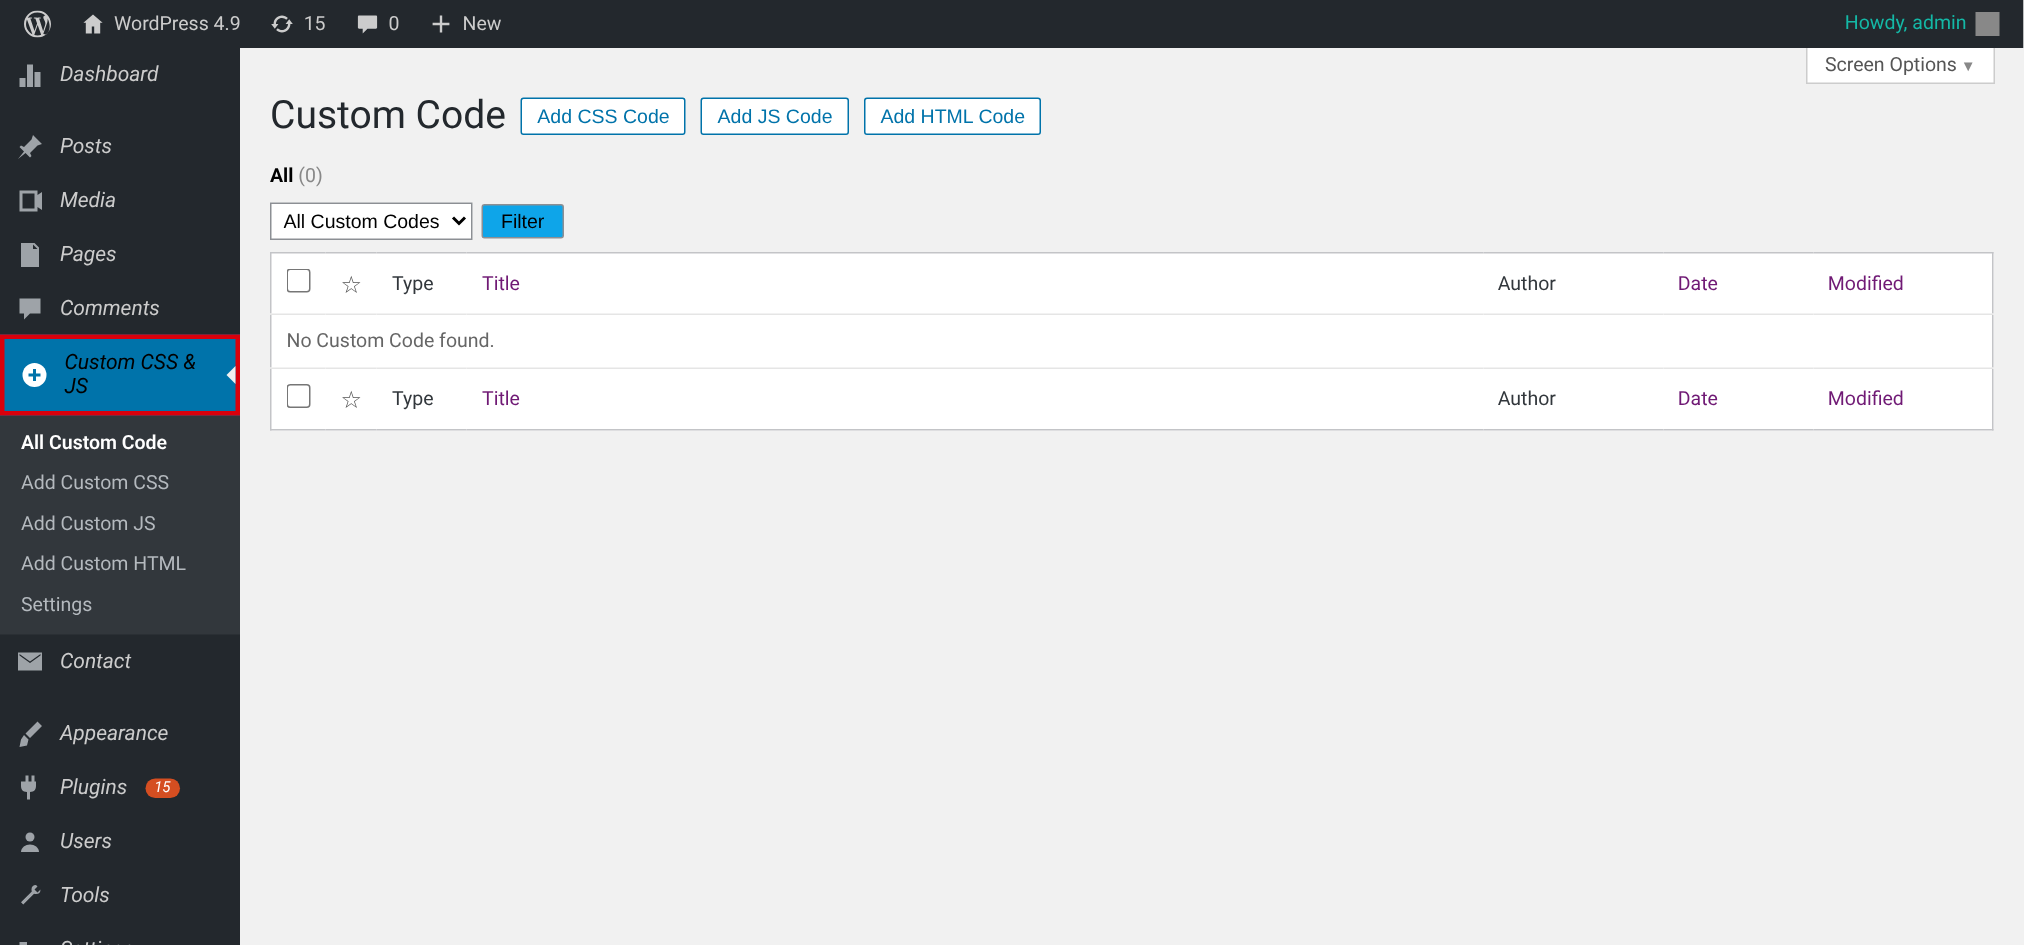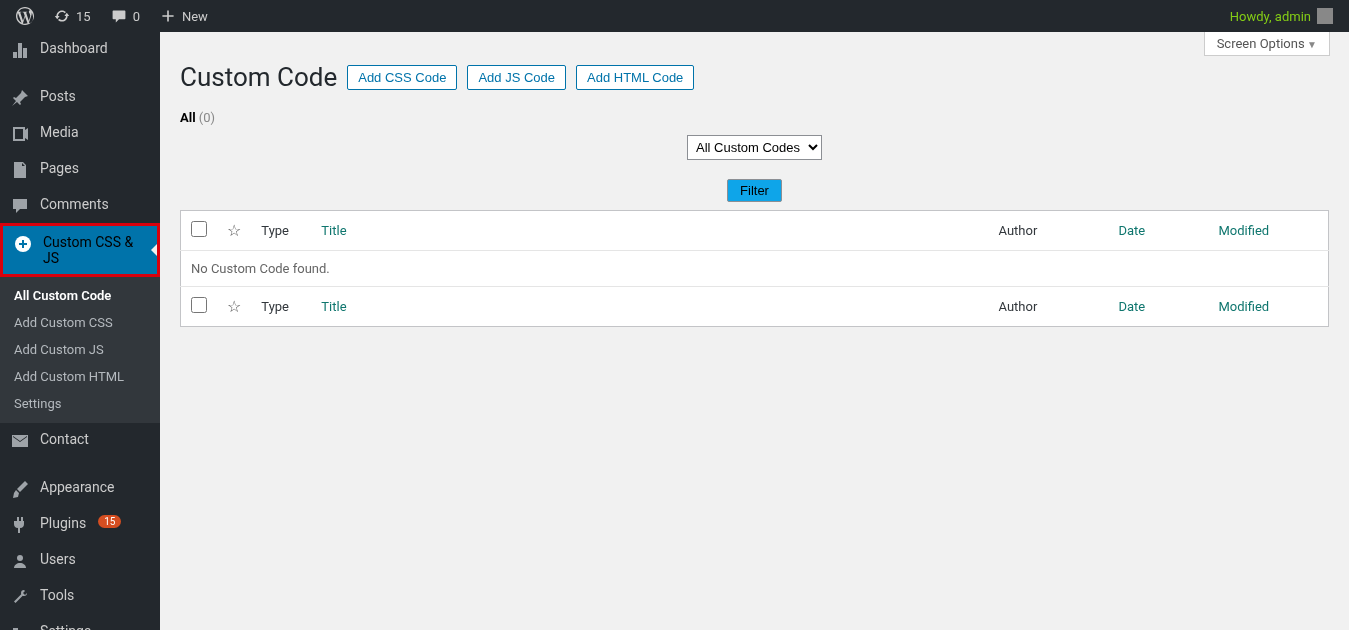--- a/index.html
+++ b/index.html
@@ -2,82 +2,90 @@
 <html><head>
 <meta charset="utf-8">
 <style>
 * { box-sizing: border-box; margin: 0; padding: 0; }
 body { font-family: -apple-system, BlinkMacSystemFont, "Segoe UI", Roboto, sans-serif; font-size: 13px; background: #f1f1f1; width: 1349px; height: 630px; overflow: hidden; }
 
 
 .adminbar { background: #23282d; color: #b4b9be; height: 32px; display: flex; align-items: center; padding: 0 8px; font-size: 13px; }
 .adminbar-left { display: flex; align-items: center; gap: 4px; }
 .adminbar-item { display: flex; align-items: center; gap: 6px; padding: 0 8px; height: 32px; cursor: pointer; color: #ccc; }
-.adminbar-right { margin-left: auto; display: flex; align-items: center; gap: 6px; padding-right: 8px; color: #84cc16; }
+.adminbar-right { margin-left: auto; display: flex; align-items: flex-start; gap: 6px; padding-right: 8px; color: #14b8a6; }
 .avatar { width: 16px; height: 16px; background: #888; display: inline-block; }
 
 
 .wrap { display: flex; height: calc(100% - 32px); }
 
 
 .sidebar { width: 160px; background: #23282d; color: #eee; flex-shrink: 0; }
-.menu-item { display: flex; align-items: flex-start; gap: 10px; padding: 8px 10px; color: #ccc; cursor: pointer; font-size: 14px; }
+.menu-item { display: flex; align-items: center; gap: 10px; padding: 8px 10px; color: #ccc; cursor: pointer; font-size: 14px; font-style: italic; }
 .menu-item.current { background: #0073aa; color: #000000; position: relative; border: 3px solid #d9000c; margin: -1px 0; }
 .menu-item.current::after { content: ""; position: absolute; right: 0; top: 50%; transform: translateY(-50%); border: 6px solid transparent; border-right-color: #f1f1f1; }
 .menu-item .icon { width: 20px; height: 20px; display: flex; align-items: center; justify-content: center; color: #9ea3a8; }
 .menu-item.current .icon { color: #fff; }
 .submenu { background: #32373c; padding: 6px 0; }
 .submenu-item { padding: 6px 14px; color: #b4b9be; font-size: 13px; cursor: pointer; }
 .submenu-item.active { color: #fff; font-weight: 600; }
 .menu-sep { height: 12px; }
 .badge { background: #d54e21; color: #fff; border-radius: 10px; font-size: 10px; padding: 1px 6px; margin-left: 2px; }
 
 
 .content { flex: 1; padding: 10px 20px; overflow: auto; position: relative; }
 .screen-options { position: absolute; top: 0; right: 19px; background: #fff; border: 1px solid #ccc; border-top: none; padding: 4px 12px; font-size: 13px; color: #555; cursor: pointer; margin-left: 12px; }
 .screen-options::after { content: " ▼"; font-size: 10px; color: #888; }
 .heading-row { display: flex; align-items: center; gap: 10px; margin: 20px 0 18px; }
 .heading { font-size: 26px; font-weight: 400; color: #23282d; }
 .add-btn { border: 1px solid #0073aa; color: #0073aa; background: #fff; padding: 4px 10px; font-size: 13px; border-radius: 2px; cursor: pointer; }
 .subsubsub { font-size: 13px; color: #555; margin-bottom: 10px; }
 .subsubsub strong { color: #000; text-align: right; }
 .subsubsub .count { color: #888; }
-.filter-row { display: flex; align-items: center; gap: 19px; margin-bottom: 8px; flex-direction: column; }
+.filter-row { display: flex; align-items: center; gap: 6px; margin-bottom: 8px; }
 .filter-row select { padding: 3px 4px; font-size: 13px; border: 1px solid #8c8f94; background: #fff; }
 .filter-btn { border: 1px solid #8c8f94; background: #0ea5e9; padding: 3px 12px; font-size: 13px; cursor: pointer; border-radius: 2px; }
 
 
 .wp-table { width: 100%; border: 1px solid #c3c4c7; background: #fff; border-collapse: collapse; }
 .wp-table th, .wp-table td { text-align: left; padding: 10px 10px; font-size: 13px; vertical-align: middle; }
 .wp-table thead th, .wp-table tfoot th { color: #32373c; font-weight: 400; }
 .wp-table tbody td { border-top: 1px solid #e5e5e5; border-bottom: 1px solid #e5e5e5; color: #666; }
 .col-cb { width: 30px; }
 .col-star { width: 30px; text-align: center; }
 .col-type { width: 60px; }
 .col-title { width: auto; }
 .col-author { width: 120px; }
 .col-date { width: 100px; }
 .col-mod { width: 120px; }
-.sortable { color: #0f766e; cursor: pointer; }
+.sortable { color: #701a75; cursor: pointer; }
 .icon-star { color: #555; font-size: 16px; }
 input[type=checkbox]{ width:16px; height:16px; border: 1px solid #8c8f94; }
 
 svg { display: block; }
 </style>
 </head>
 <body>
 
 <div class="adminbar">
   <div class="adminbar-left">
     <div class="adminbar-item">
       <span>
         <svg width="18" height="18" viewBox="0 0 20 20" fill="currentColor">
             <path d="M10 0C4.5 0 0 4.5 0 10s4.5 10 10 10 10-4.5 10-10S15.5 0 10 0zM1.5 10c0-1.2.3-2.4.7-3.4l4 11C3.5 16.1 1.5 13.3 1.5 10zm8.5 8.5c-.8 0-1.6-.1-2.4-.3l2.5-7.4 2.6 7.1c0 .1 0 .1.1.1-.9.3-1.8.5-2.8.5zm1.2-12.5c.5 0 1-.1 1-.1.5 0 .4-.7-.1-.7 0 0-1.4.1-2.3.1-.8 0-2.2-.1-2.2-.1-.5 0-.5.7-.1.7 0 0 .4.1.9.1l1.3 3.6-1.9 5.6-3.1-9.2c.5 0 1-.1 1-.1.5 0 .4-.7-.1-.7 0 0-1.4.1-2.3.1h-.5C4.3 2.8 7 1.5 10 1.5c2.2 0 4.3.8 5.8 2.2h-.1c-.8 0-1.4.7-1.4 1.5 0 .7.4 1.3.8 2 .3.6.7 1.3.7 2.4 0 .7-.3 1.6-.7 2.8l-.9 2.9-3-9.3zm3.1 11.4l2.6-7.5c.5-1.2.6-2.2.6-3 0-.3 0-.6-.1-.9 1 1.8 1.6 3.8 1.6 6 0 2.3-1 4.4-2.5 5.8l-2.2-.4z"></path>
           </svg>
       </span>
+    </div>
+    <div class="adminbar-item">
+      <span>
+        <svg width="16" height="16" viewBox="0 0 20 20" fill="currentColor">
+            <path d="M10 2L2 9h2v9h5v-6h2v6h5V9h2z"></path>
+          </svg>
+      </span>
+      <span>WordPress 4.9</span>
     </div>
     <div class="adminbar-item">
       <span>
         <svg width="16" height="16" viewBox="0 0 20 20" fill="currentColor">
             <path d="M10 3c1.9 0 3.6.8 4.9 2.1l-1.4 1.4C12.6 5.6 11.4 5 10 5c-2.8 0-5 2.2-5 5h2l-3 4-3-4h2c0-3.9 3.1-7 7-7zm6 3l3 4h-2c0 3.9-3.1 7-7 7-1.9 0-3.6-.8-4.9-2.1l1.4-1.4c.9.9 2.1 1.5 3.5 1.5 2.8 0 5-2.2 5-5h-2l3-4z"></path>
           </svg>
       </span>
       <span>15</span>
     </div>
     <div class="adminbar-item">

